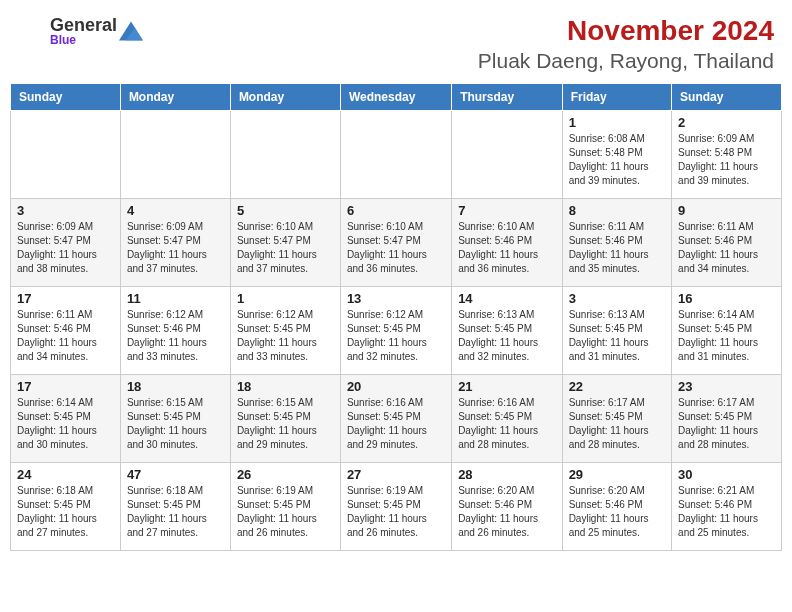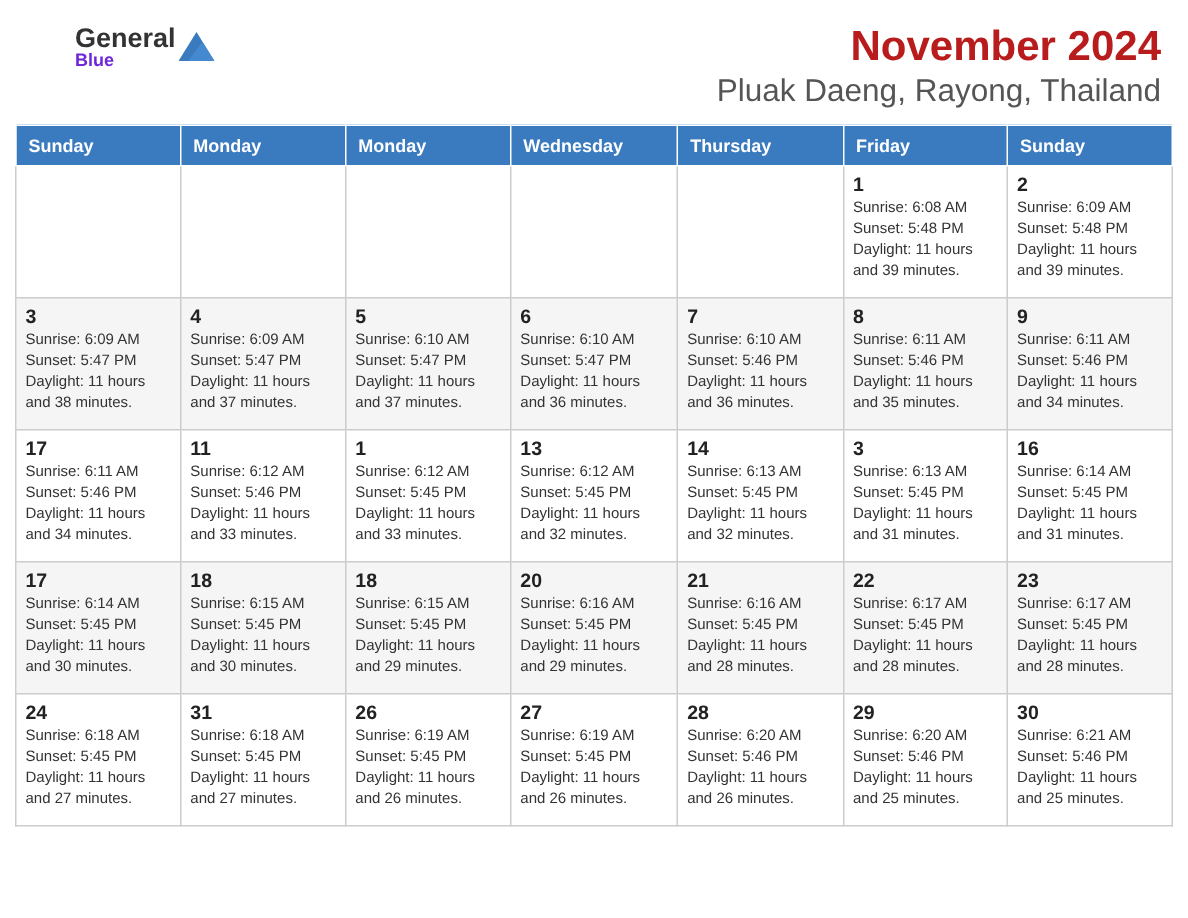--- a/index.html
+++ b/index.html
@@ -316,21 +316,21 @@
       </tr>
       <tr>
         <td>
           <span class="day-number">24</span>
           <div class="day-info" style="white-space: pre-line;">Sunrise: 6:18 AM
 Sunset: 5:45 PM
 Daylight: 11 hours
 and 27 minutes.</div>
         </td>
         <td>
-          <span class="day-number">31</span>
+          <span class="day-number">47</span>
           <div class="day-info" style="white-space: pre-line;">Sunrise: 6:18 AM
 Sunset: 5:45 PM
 Daylight: 11 hours
 and 27 minutes.</div>
         </td>
         <td>
           <span class="day-number">26</span>
           <div class="day-info" style="white-space: pre-line;">Sunrise: 6:19 AM
 Sunset: 5:45 PM
 Daylight: 11 hours

